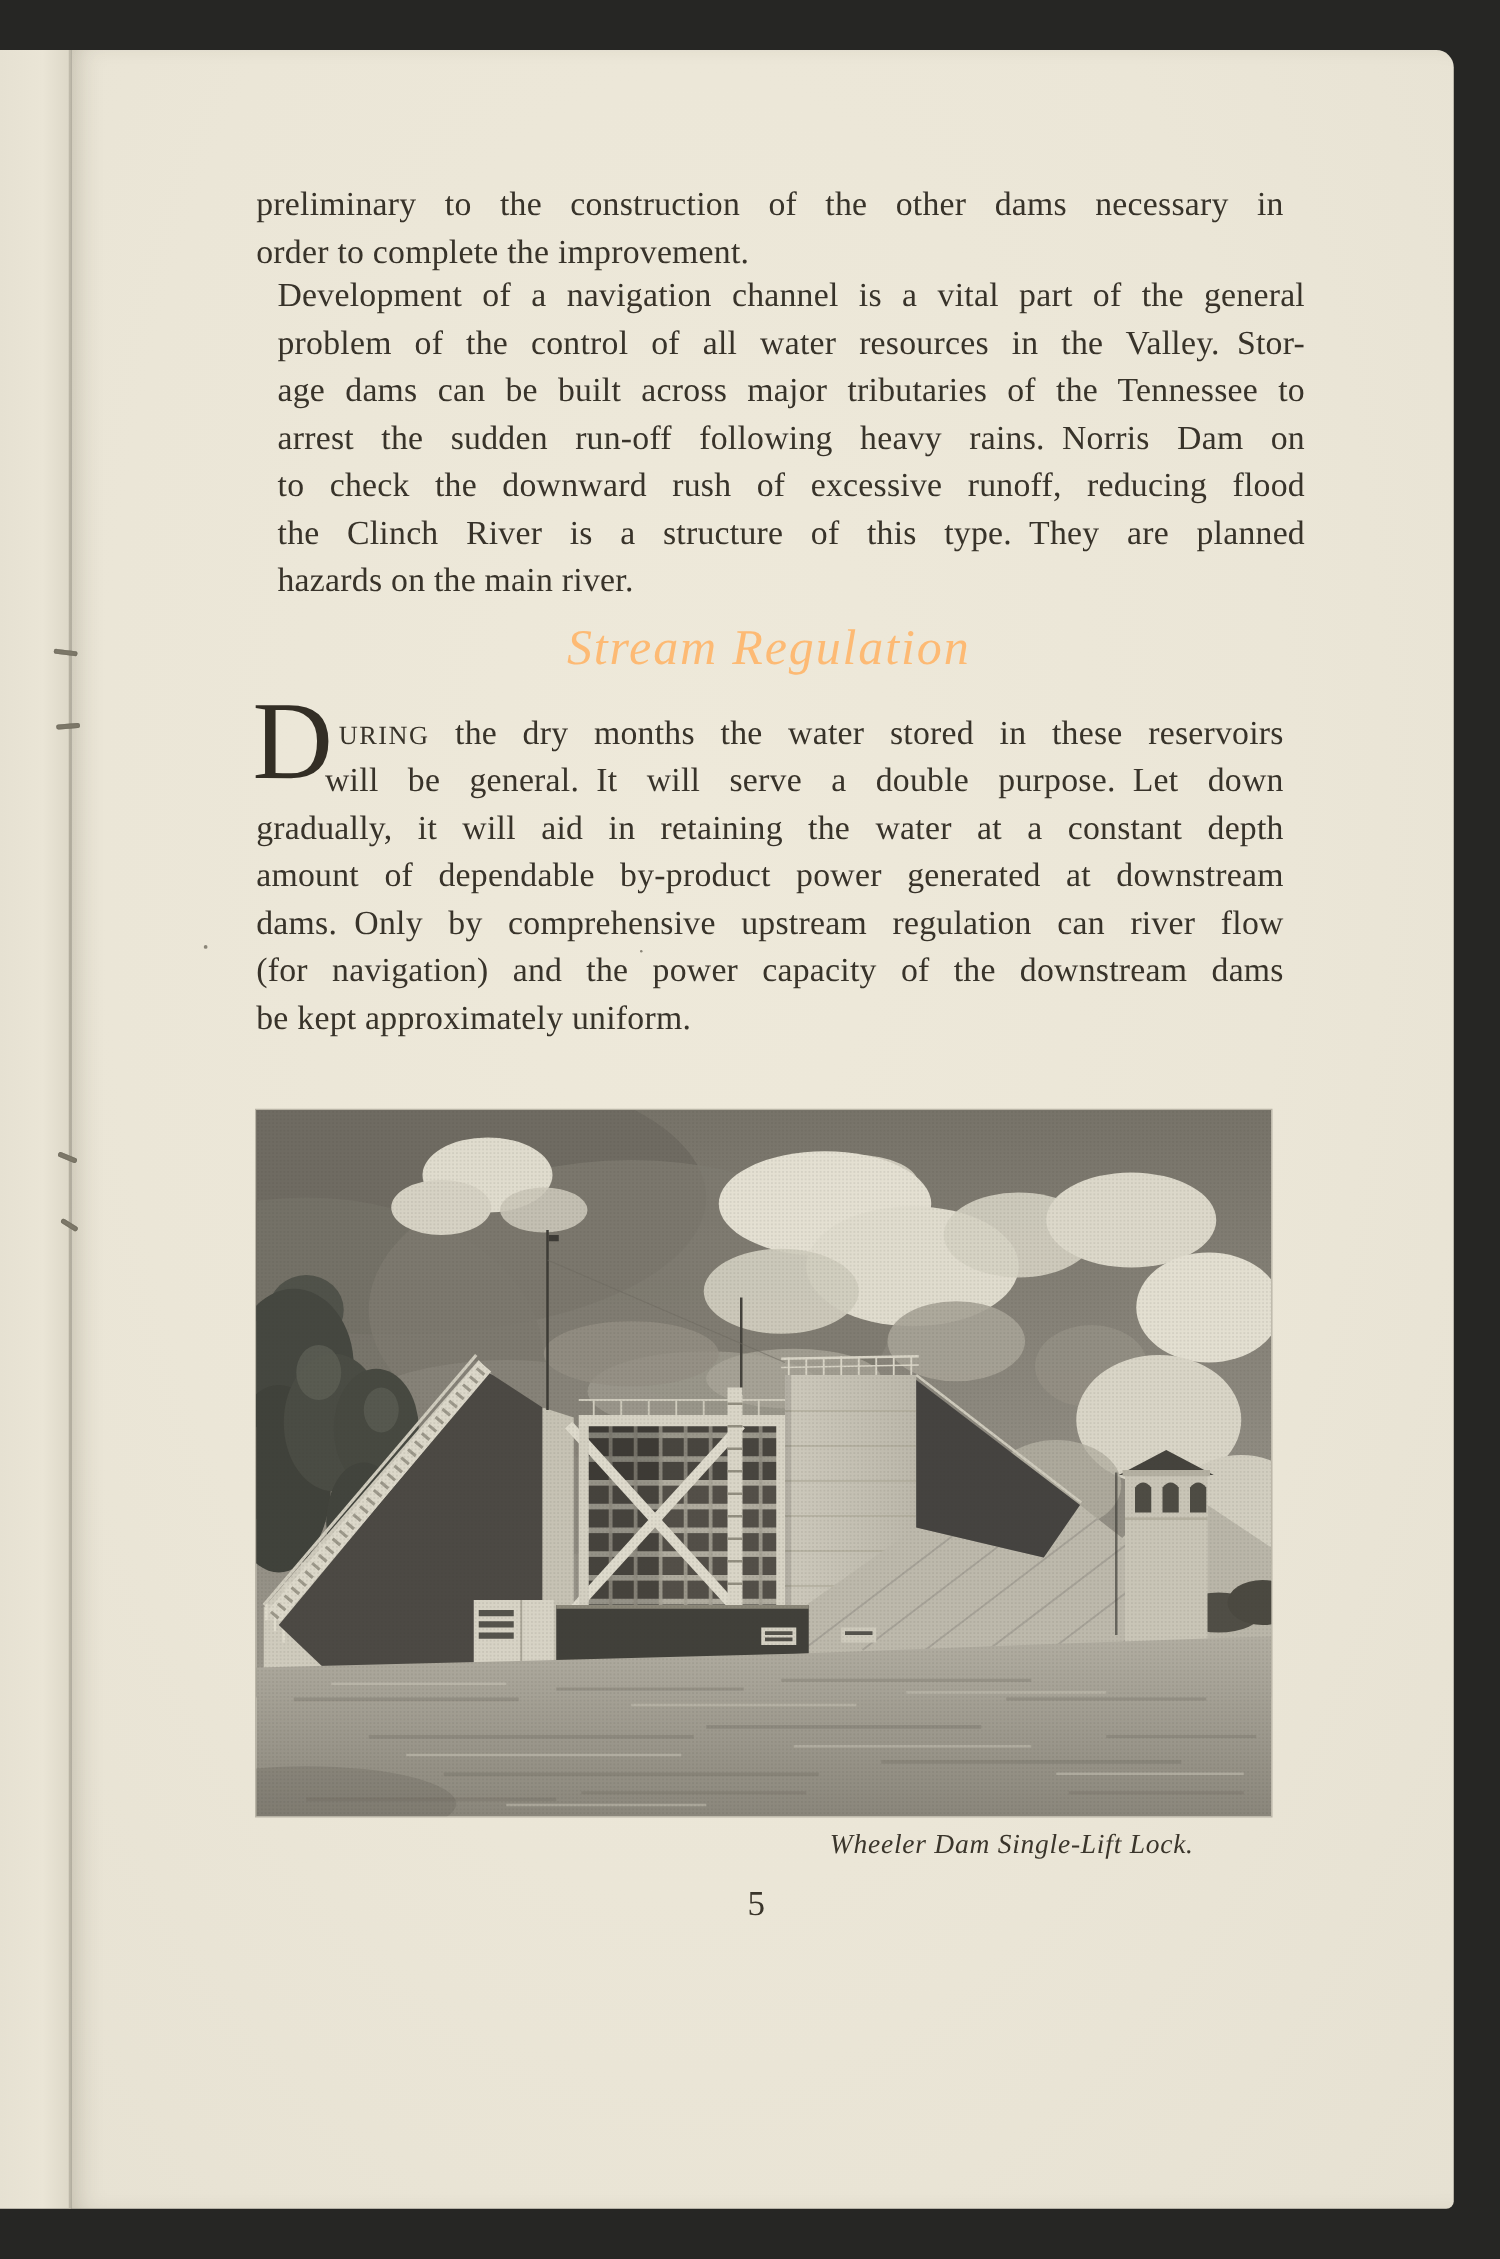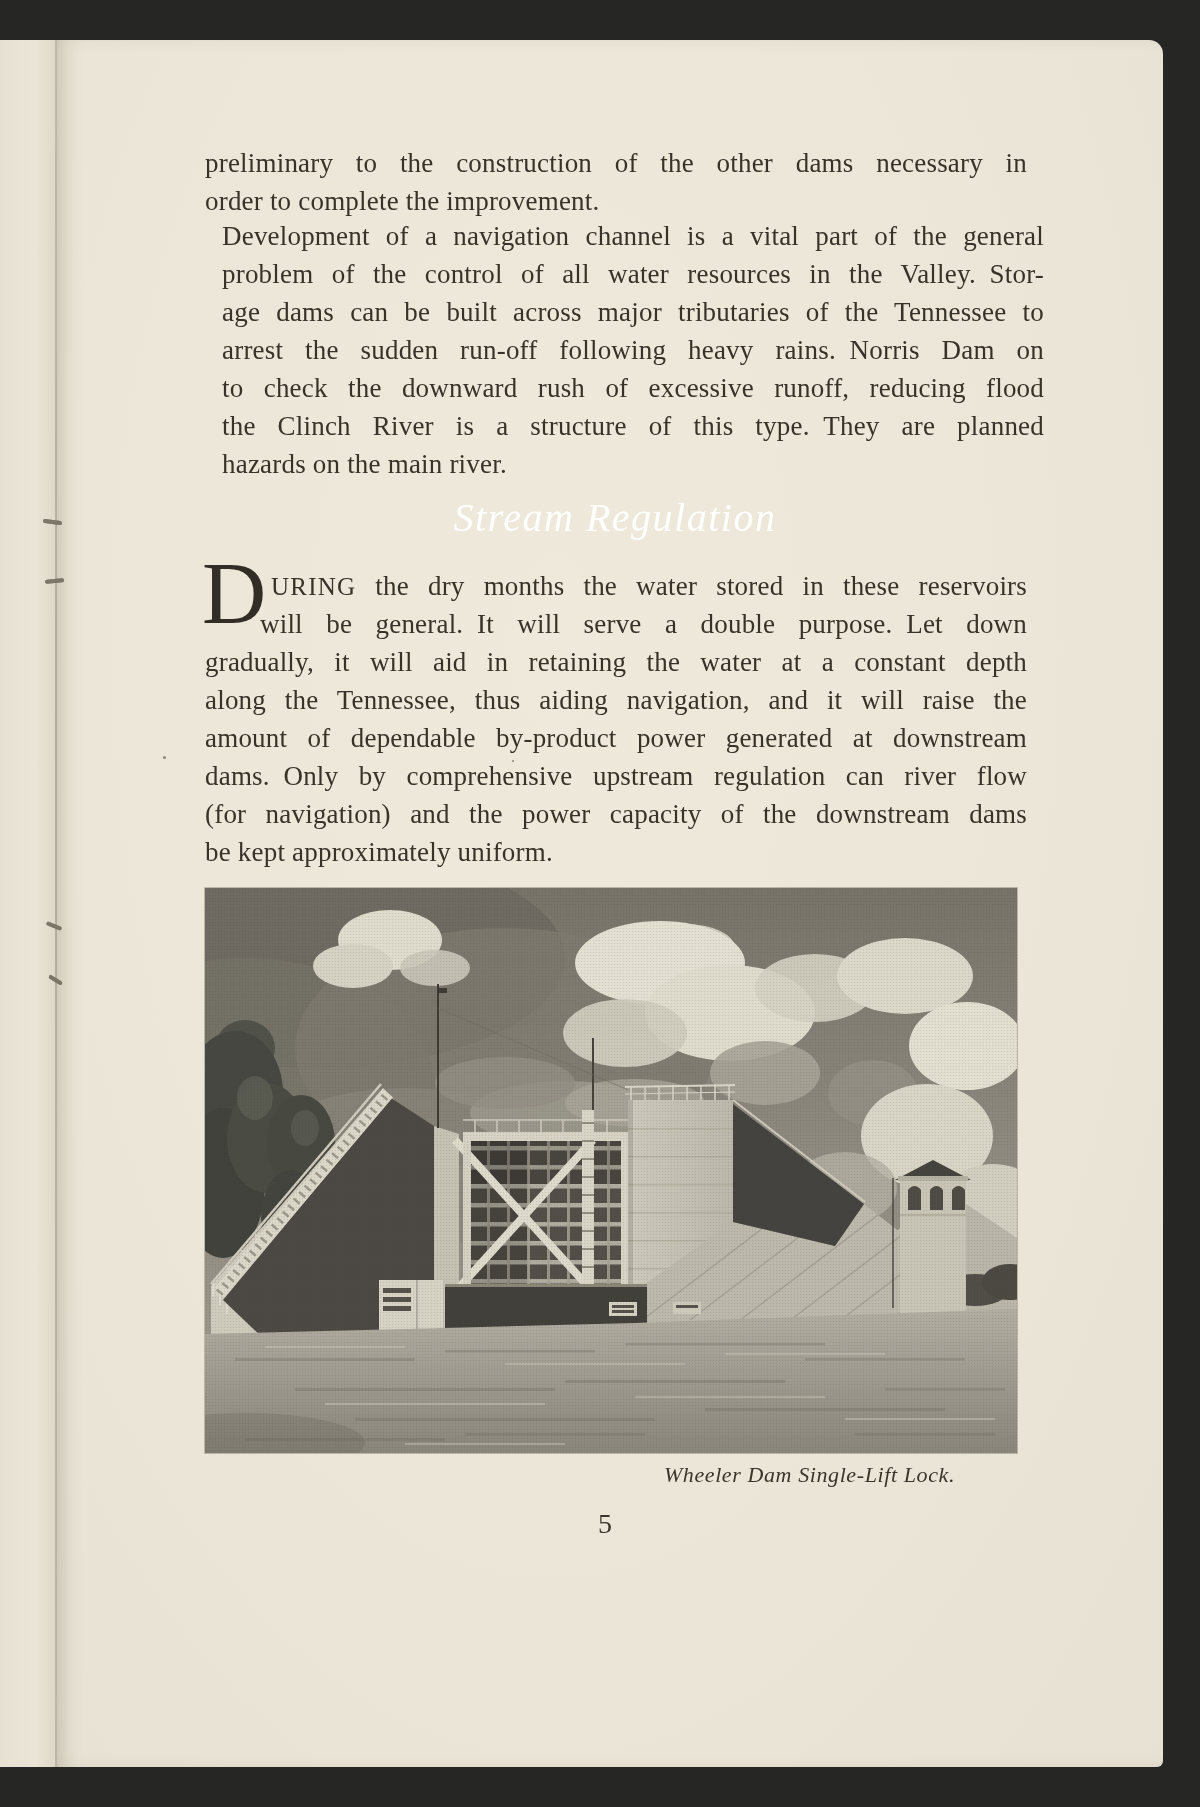--- a/index.html
+++ b/index.html
@@ -50,30 +50,30 @@
   .para .line{
     text-align:justify;text-align-last:justify;text-justify:inter-word;
     height:38px;white-space:nowrap;
   }
   .para .line.last{text-align-last:left;}
   #para1{top:144px;}
   #para2{top:217px;margin-left:17px;}
   #para3{top:567px;}
   #para3 .first-line{padding-left:66px;}
   #para3 .p3lines .line:first-child{padding-left:55px;}
-  .smallcaps{font-size:25px;letter-spacing:1.2px;}
+  .smallcaps{font-size:21px;letter-spacing:1.2px;}
   .dropcap{
     position:absolute;left:202px;top:549px;
     font-size:89px;line-height:1;color:#332e25;
     font-family:"Liberation Serif", serif;
   }
   .heading{
     position:absolute;left:205px;top:494px;width:820px;
     text-align:center;font-style:italic;font-size:40px;
-    letter-spacing:1.5px;color:#ffffff;
+    letter-spacing:1.5px;color:#fdba74;
   }
   .photo-wrap{
     position:absolute;left:205px;top:888px;width:812px;height:565px;
     outline:1px solid rgba(40,35,25,.25);
   }
   .photo-wrap svg{display:block;width:812px;height:565px;}
   .caption{
     position:absolute;left:205px;top:1462px;width:750px;
     text-align:right;font-style:italic;font-size:22px;
     letter-spacing:.6px;color:#3a352b;
@@ -114,21 +114,20 @@
     </div>
 
   <div class="heading">Stream Regulation</div>
 
   <div class="dropcap">D</div>
   <div class="para" id="para3">
     <div class="line textline first-line"><span class="smallcaps">URING</span><span> the dry months the water stored in these reservoirs</span></div>
     <div class="p3lines">
         <div class="line textline">will be general. It will serve a double purpose. Let down</div>
         <div class="line textline">gradually, it will aid in retaining the water at a constant depth</div>
-        <div class="line textline">along the Tennessee, thus aiding navigation, and it will raise the</div>
         <div class="line textline">amount of dependable by-product power generated at downstream</div>
         <div class="line textline">dams. Only by comprehensive upstream regulation can river flow</div>
         <div class="line textline">(for navigation) and the power capacity of the downstream dams</div>
         <div class="line textline last">be kept approximately uniform.</div>
       </div>
   </div>
 
   <div class="photo-wrap">
     <svg viewBox="0 0 812 565" preserveAspectRatio="none">
       <defs>

